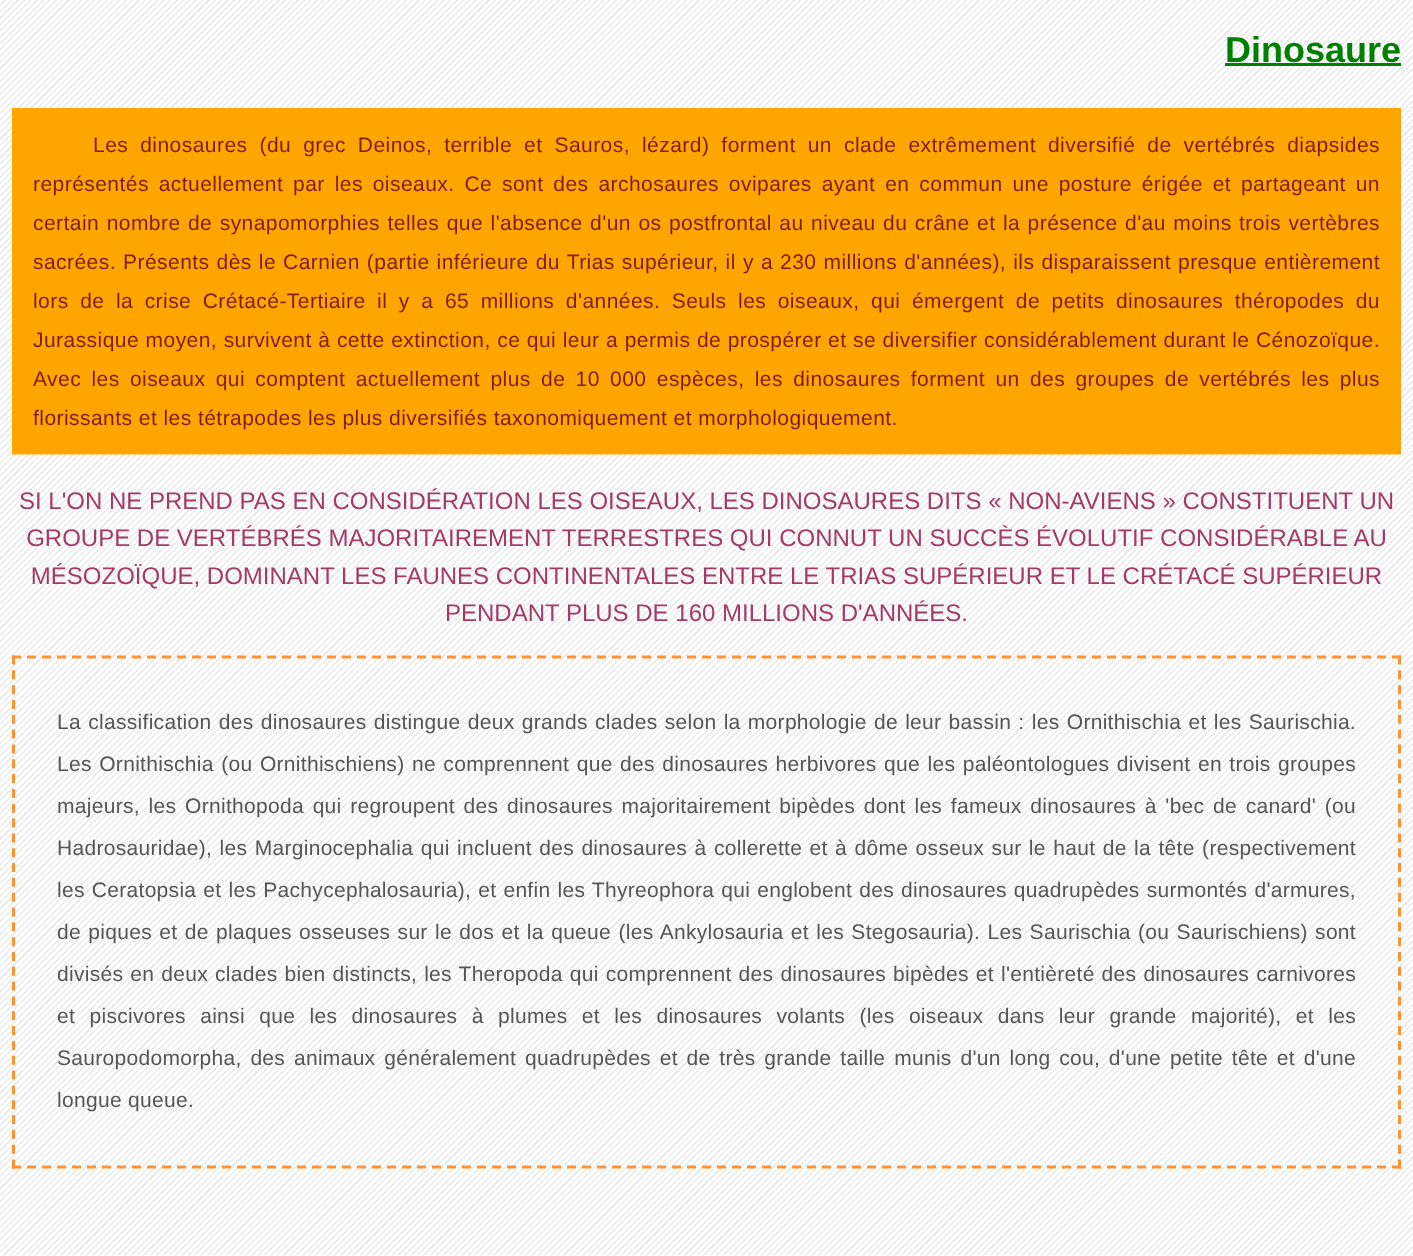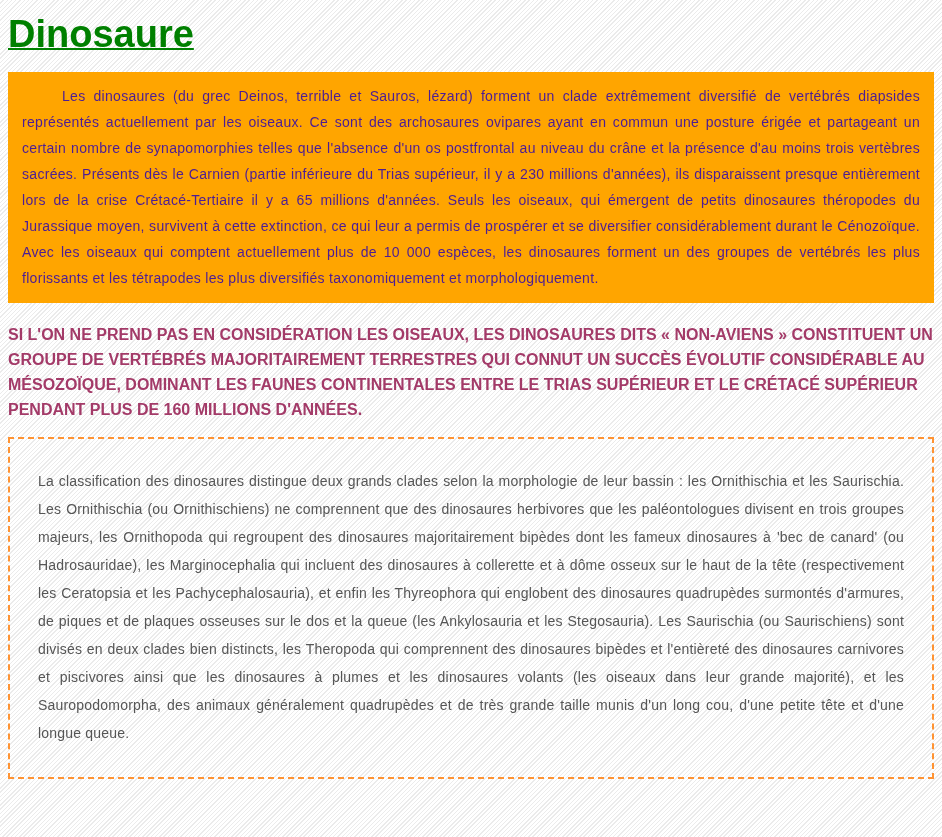--- a/index.html
+++ b/index.html
@@ -14,53 +14,55 @@
     background: repeating-linear-gradient(
       135deg,
       #ffffff 0px,
       #ffffff 2px,
       #ebebeb 2px,
       #ebebeb 3px
     );
   }
   .page-title {
     margin: 17px 8px 21px 8px;
-    font-size: 38px;
+    font-size: 24px;
     font-weight: bold;
     line-height: 34px;
+    text-align: right;
   }
   .page-title a {
     color: #008000;
     text-decoration: underline;
     text-decoration-thickness: 2px;
     cursor: pointer;
   }
   .intro-box {
     margin: 0 8px;
     background: #ffa500;
-    color: #4c1d95;
+    color: #7f1d1d;
     padding: 11px 14px 12px 14px;
   }
   .intro-box p {
     margin: 0;
     font-size: 14px;
     line-height: 26px;
     text-align: justify;
     text-indent: 40px;
     letter-spacing: 0.3px;
   }
   .highlight-block {
     margin: 19px 8px 15px 8px;
     color: #a33a68;
   }
   .highlight-block p {
     margin: 0;
     font-size: 16px;
-    font-weight: bold;
+    font-weight: normal;
     line-height: 25px;
+    text-align: center;
   }
   .classification-box {
     margin: 0 8px 12px 8px;
     border: 2px dashed #ff9333;
     background: transparent;
     padding: 12px 12px 14px 12px;
   }
   .classification-box p {
     margin: 16px;
     color: #555555;

